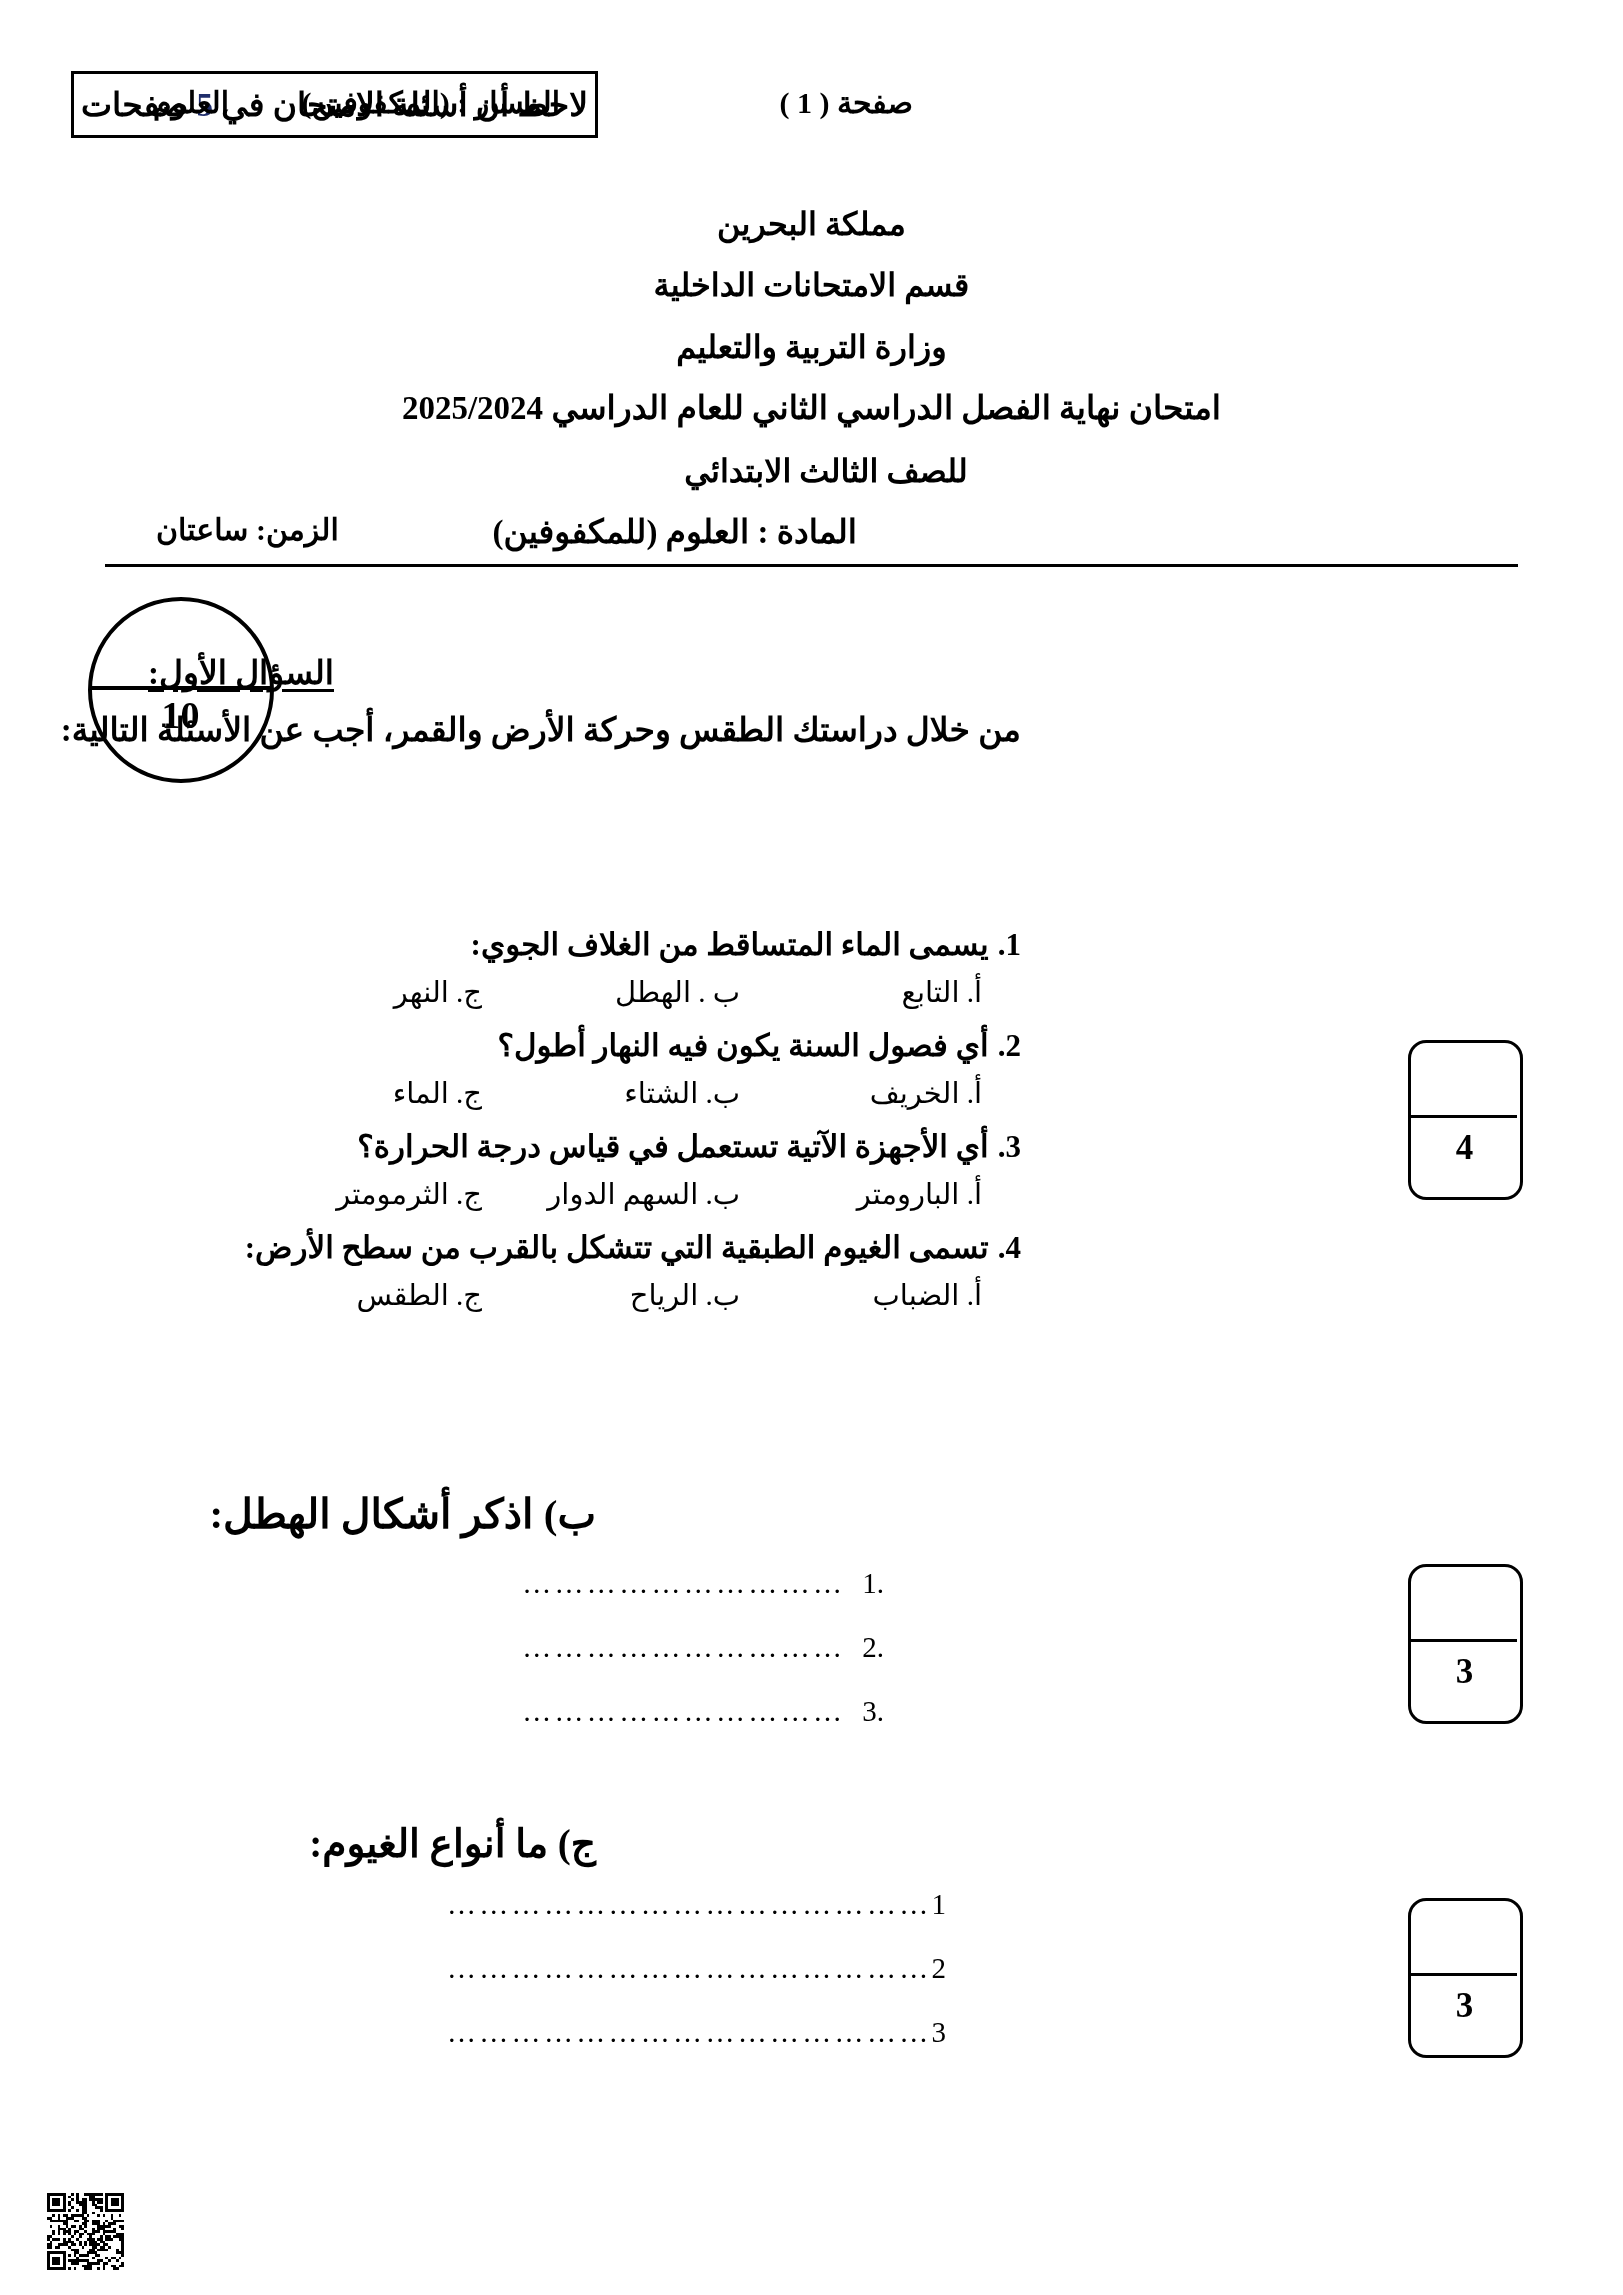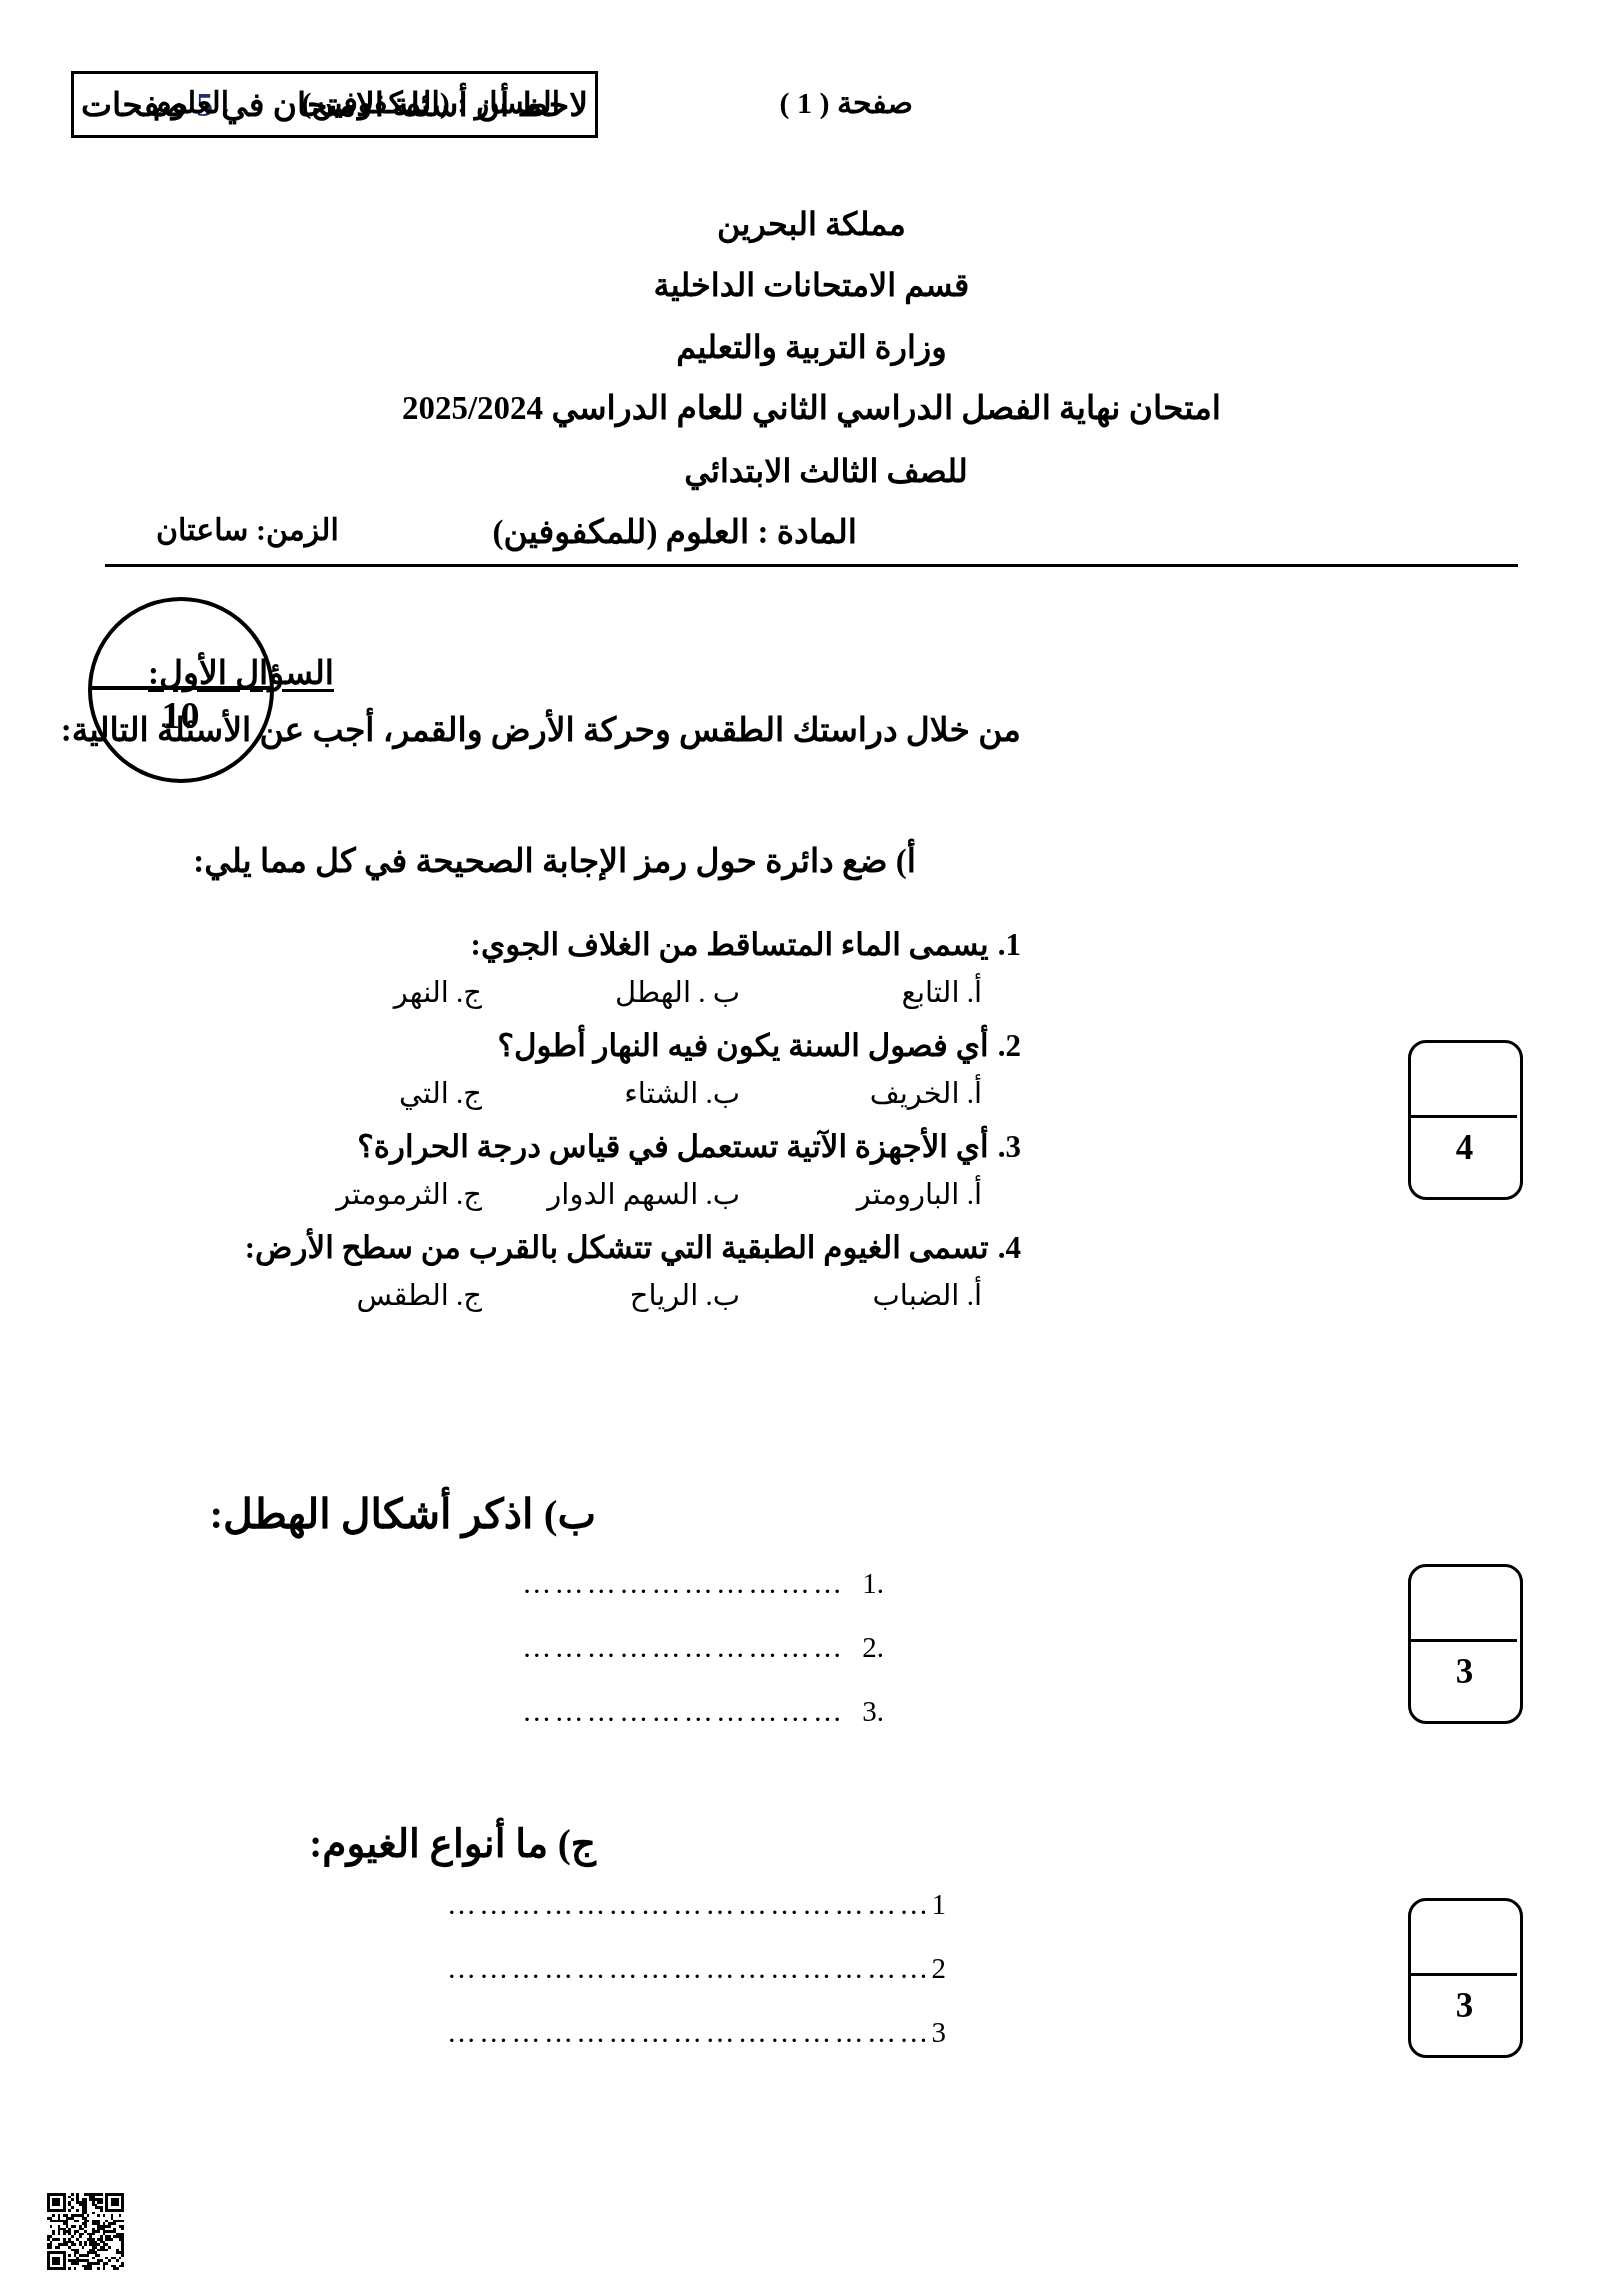--- a/index.html
+++ b/index.html
@@ -374,21 +374,20 @@
   <div class="rule"></div>
 
   <div class="total-circle">
     <div class="divider"></div>
     <div class="value">10</div>
   </div>
 
   <div class="q1-title">السؤال الأول:</div>
   <div class="q1-intro">من خلال دراستك الطقس وحركة الأرض والقمر، أجب عن الأسئلة التالية:</div>
 
-  <div class="part-a-title">أ)   ضع دائرة حول رمز الإجابة الصحيحة في كل مما يلي:</div>
 
   <div class="mcq">
 
     <div class="mcq-item">
       <div class="mcq-stem">
         <span class="idx">1.</span><span>يسمى الماء المتساقط من الغلاف الجوي:</span>
       </div>
       <div class="mcq-options">
         <span class="opt o1">أ.   التابع</span>
         <span class="opt o2">ب . الهطل</span>
@@ -396,21 +395,21 @@
       </div>
     </div>
 
     <div class="mcq-item">
       <div class="mcq-stem">
         <span class="idx">2.</span><span>أي فصول السنة يكون فيه النهار أطول؟</span>
       </div>
       <div class="mcq-options">
         <span class="opt o1">أ.   الخريف</span>
         <span class="opt o2">ب. الشتاء</span>
-        <span class="opt o3">ج. التي</span>
+        <span class="opt o3">ج. الماء</span>
       </div>
     </div>
 
     <div class="mcq-item">
       <div class="mcq-stem">
         <span class="idx">3.</span><span>أي الأجهزة الآتية تستعمل في قياس درجة الحرارة؟</span>
       </div>
       <div class="mcq-options">
         <span class="opt o1">أ. البارومتر</span>
         <span class="opt o2">ب. السهم الدوار</span>

